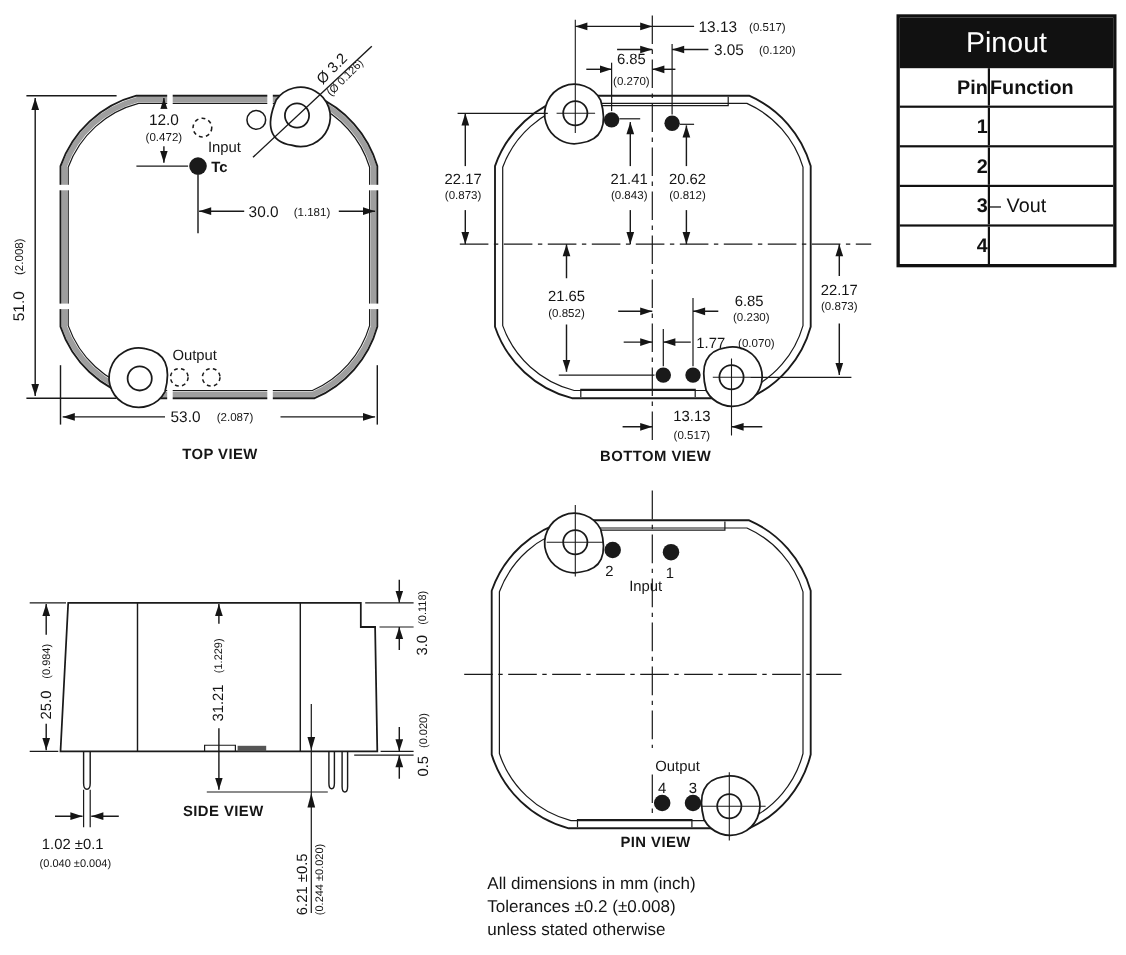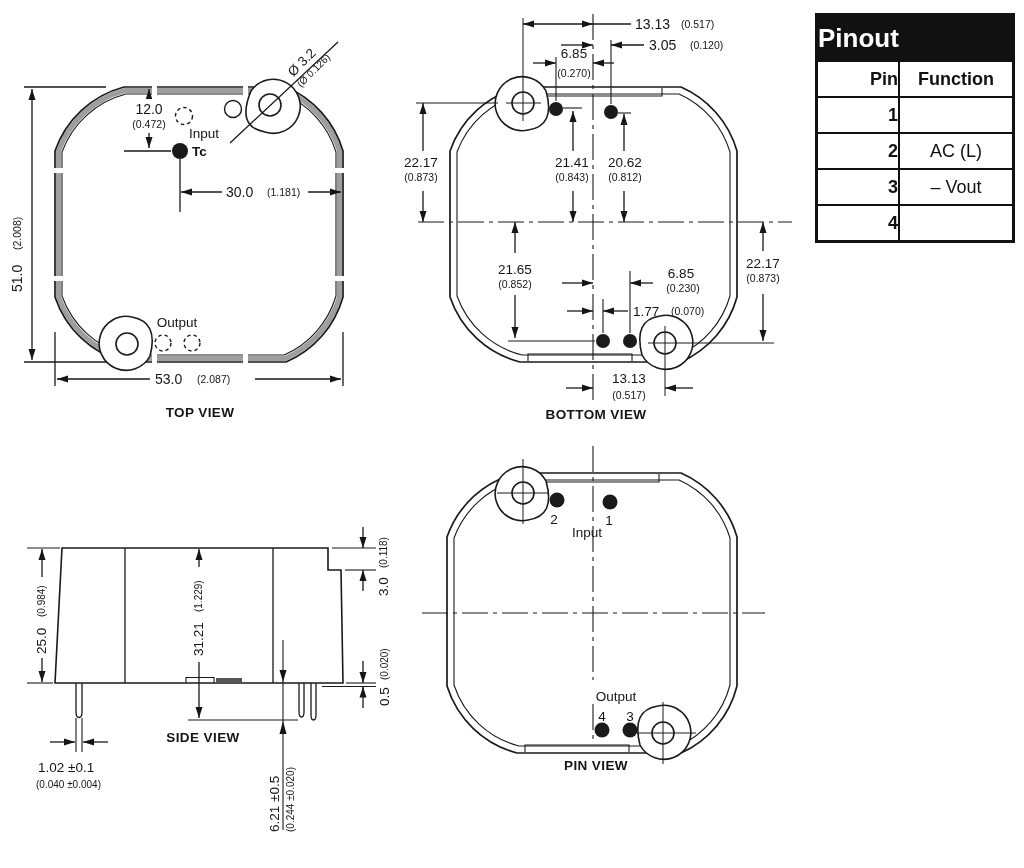--- a/index.html
+++ b/index.html
@@ -9,26 +9,26 @@
   svg text{fill:#151515;font-family:"Liberation Sans","DejaVu Sans",sans-serif;}
   .cap{font-weight:bold;font-size:13.5px;letter-spacing:.4px;}
   .mm{font-size:14px;}
   .mms{font-size:13.5px;}
   .inch{font-size:10.5px;}
   .inchs{font-size:10px;}
   .lbl{font-size:13.5px;}
   .tc{font-size:13.5px;font-weight:bold;}
   
   .pinout{position:absolute;left:815px;top:13px;width:194px;border:3px solid #111;background:#fff;}
-  .pinout-title{background:#111;color:#fff;font-weight:bold;font-size:26px;text-align:left;
+  .pinout-title{background:#111;color:#fff;font-weight:normal;font-size:26px;text-align:center;
                 height:44px;line-height:44px;}
   .pinout-row{display:flex;border-top:2px solid #111;}
   .pinout-cell-pin{width:80px;border-right:2px solid #111;text-align:right;padding:7px 0 6px 0;
                    font-size:18px;font-weight:bold;}
-  .pinout-cell-fn{flex:1;text-align:center;padding:7px 0 6px 0;font-size:18px;}
+  .pinout-cell-fn{flex:1;text-align:left;padding:7px 0 6px 0;font-size:18px;}
   .pinout-row.hdr .pinout-cell-pin,.pinout-row.hdr .pinout-cell-fn{font-weight:bold;font-size:18px;}
   
   .notes{position:absolute;left:443px;top:793px;font-size:15.5px;line-height:21px;color:#151515;}
 </style>
 </head>
 <body>
 
 <div class="canvas">
 
   <svg class="view" style="left:0;top:0" width="400" height="440" viewBox="0 0 400 440">
@@ -328,25 +328,29 @@
     <div class="pinout-title">Pinout</div>
     <div class="pinout-row hdr">
       <div class="pinout-cell-pin">Pin</div>
       <div class="pinout-cell-fn">Function</div>
     </div>
     <div class="pinout-row">
       <div class="pinout-cell-pin">1</div>
     </div>
     <div class="pinout-row">
       <div class="pinout-cell-pin">2</div>
-      <div class="pinout-cell-fn">AC (L)</div>
     </div>
     <div class="pinout-row">
       <div class="pinout-cell-pin">3</div>
       <div class="pinout-cell-fn">– Vout</div>
     </div>
     <div class="pinout-row">
       <div class="pinout-cell-pin">4</div>
     </div>
   </div>
 
+  <div class="notes">
+    <div>All dimensions in mm (inch)</div>
+    <div>Tolerances ±0.2 (±0.008)</div>
+    <div>unless stated otherwise</div>
+  </div>
 
 </div>
 
 </body></html>

